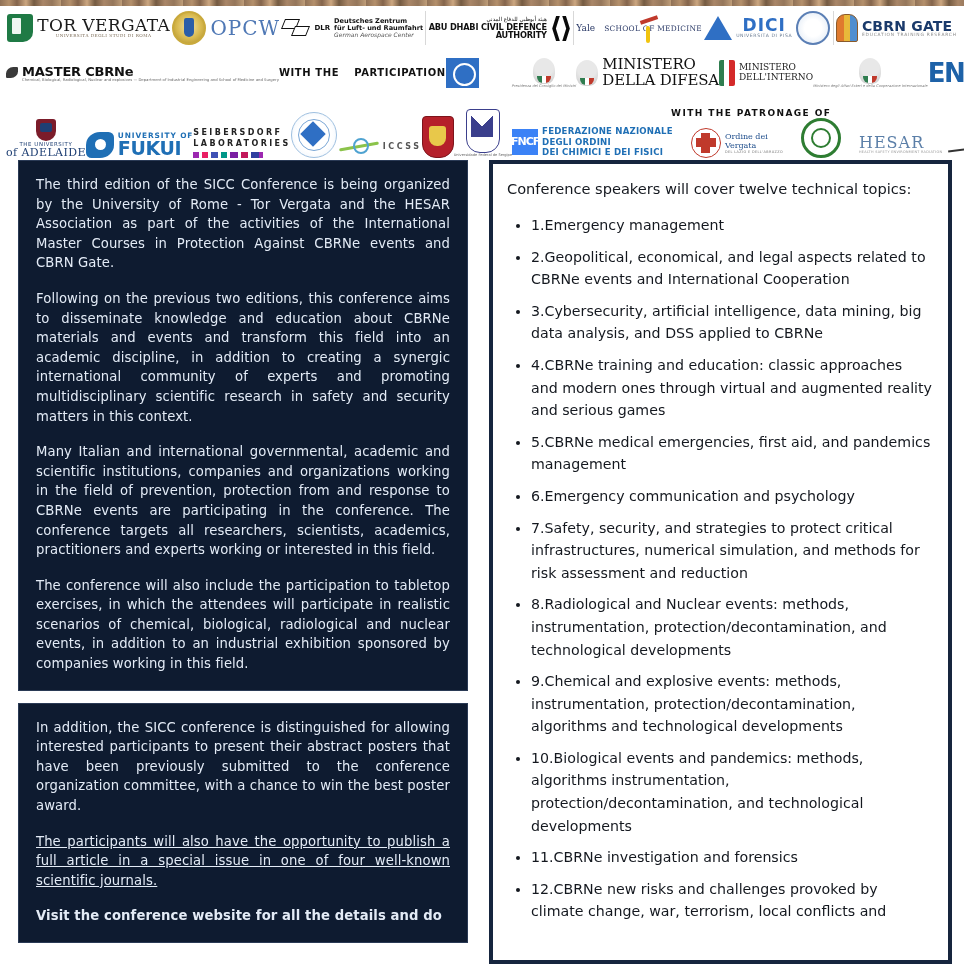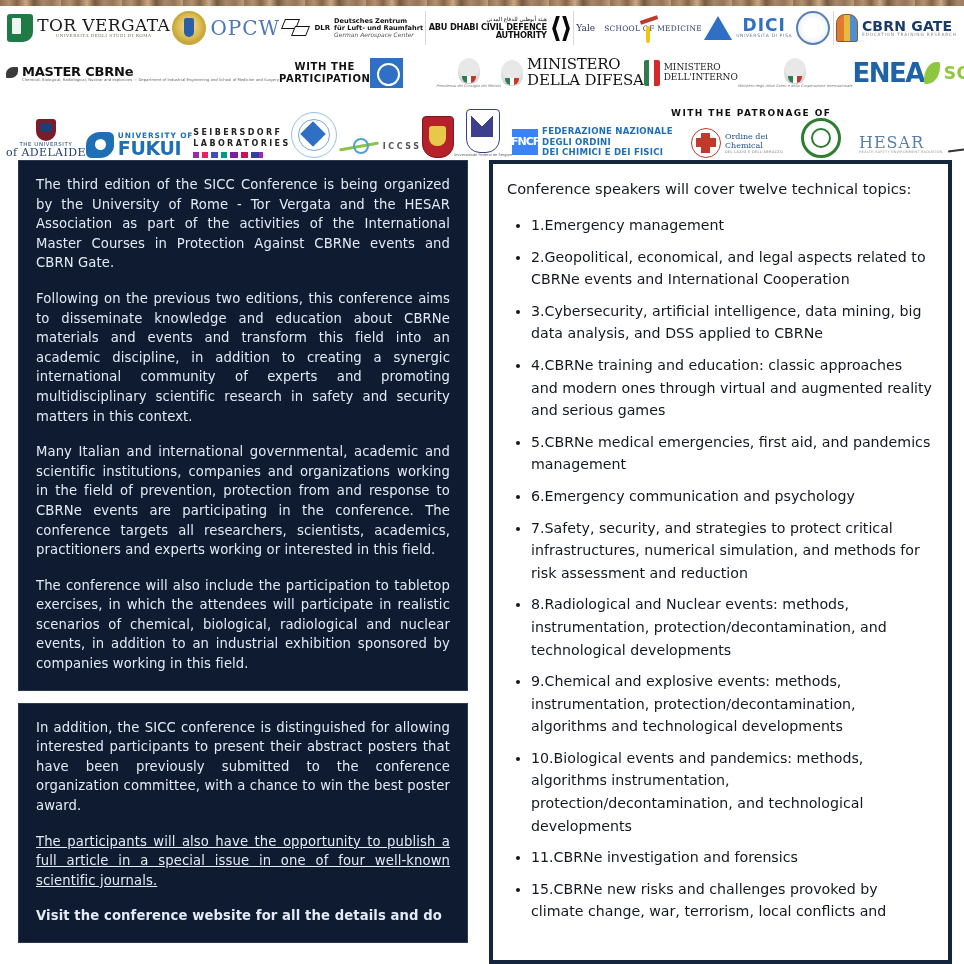--- a/index.html
+++ b/index.html
@@ -513,21 +513,21 @@
   <div class="logo-row r2">
     <div class="logo">
       <span class="g-master-leaf"></span>
       <span style="display:flex;flex-direction:column;">
         <span class="t-master">MASTER CBRNe</span>
         <span class="t-master-sub">Chemical, Biological, Radiological, Nuclear and explosives — Department of Industrial Engineering and School of Medicine and Surgery</span>
       </span>
     </div>
 
     <div class="logo">
-      <span class="t-with" style="display:flex;flex-direction:column;">
+      <span class="t-with" style="display:flex;flex-direction:row;gap:15px;">
         <span>WITH THE</span>
         <span>PARTICIPATION</span>
       </span>
     </div>
 
     <div class="logo">
       <span class="g-nato">
         <span class="g-nato-l"></span>
         <span class="g-nato-r">
           <span>NATO</span>
@@ -626,21 +626,21 @@
             <span>FEDERAZIONE NAZIONALE</span>
             <span>DEGLI ORDINI</span>
             <span>DEI CHIMICI E DEI FISICI</span>
           </span>
         </div>
 
         <div class="logo">
           <span class="g-biologi-mark"></span>
           <span style="display:flex;flex-direction:column;">
             <span class="t-biologi">Ordine dei</span>
-            <span class="t-biologi">Chemical</span>
+            <span class="t-biologi">Vergata</span>
             <span class="t-biologi-sub">DEL LAZIO E DELL'ABRUZZO</span>
           </span>
         </div>
 
         <div class="logo">
           <span class="g-ordine-verde">
               <i></i>
             </span>
         </div>
 
@@ -684,18 +684,18 @@
         <li>2.Geopolitical, economical, and legal aspects related to CBRNe events and International Cooperation</li>
         <li>3.Cybersecurity, artificial intelligence, data mining, big data analysis, and DSS applied to CBRNe</li>
         <li>4.CBRNe training and education: classic approaches and modern ones through virtual and augmented reality and serious games</li>
         <li>5.CBRNe medical emergencies, first aid, and pandemics management</li>
         <li>6.Emergency communication and psychology</li>
         <li>7.Safety, security, and strategies to protect critical infrastructures, numerical simulation, and methods for risk assessment and reduction</li>
         <li>8.Radiological and Nuclear events: methods, instrumentation, protection/decontamination, and technological developments</li>
         <li>9.Chemical and explosive events: methods, instrumentation, protection/decontamination, algorithms and technological developments</li>
         <li>10.Biological events and pandemics: methods, algorithms instrumentation, protection/decontamination, and technological developments</li>
         <li>11.CBRNe investigation and forensics</li>
-        <li>15.CBRNe new risks and challenges provoked by climate change, war, terrorism, local conflicts and</li>
+        <li>12.CBRNe new risks and challenges provoked by climate change, war, terrorism, local conflicts and</li>
       </ul>
     </div>
   </div>
 
 </div>
 
 </body></html>

